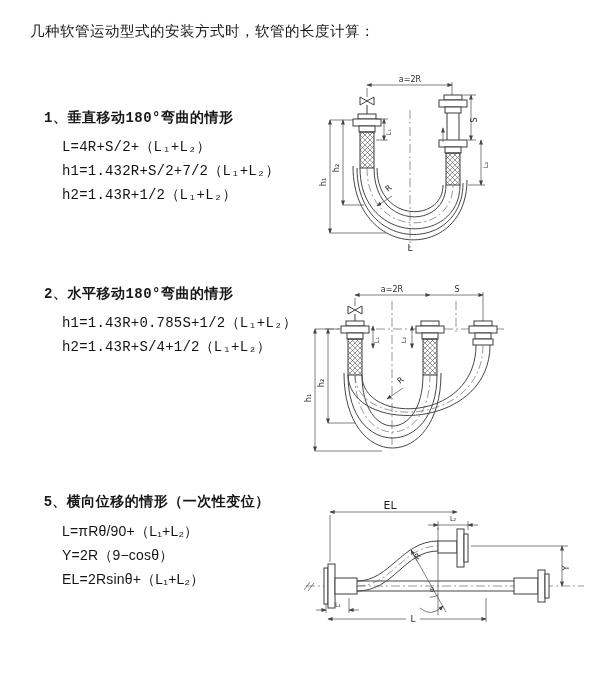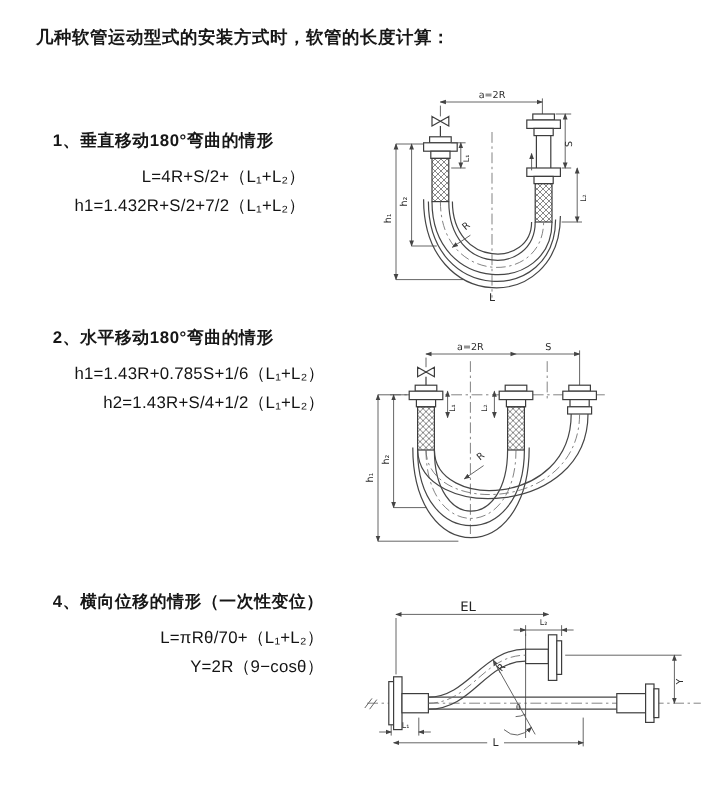--- a/index.html
+++ b/index.html
@@ -3,27 +3,27 @@
 <meta charset="utf-8">
 <style>
   html,body{margin:0;padding:0;}
   body{
     width:600px;height:675px;position:relative;background:#ffffff;
     font-family:"Liberation Sans","DejaVu Sans",sans-serif;
     color:#1a1a1a;overflow:hidden;
   }
   .title{
     position:absolute;left:30px;top:22px;
-    font-size:14.5px;font-weight:700;letter-spacing:0.5px;color:#171717;
+    font-size:14.5px;font-weight:400;letter-spacing:0.5px;color:#171717;
   }
   .sec{position:absolute;left:44px;}
   .sec .heading{font-size:14px;font-weight:700;color:#171717;letter-spacing:0.5px;}
-  .sec .formulas{padding-left:18px;text-align:right;}
+  .sec .formulas{padding-left:18px;}
   .sec .formulas .f{font-size:14px;line-height:24px;color:#141414;letter-spacing:0.2px;}
-  #sec1{top:109px;} #sec2{top:273px;} #sec3{top:493px;}
+  #sec1{top:109px;font-family:Liberation Mono, monospace;} #sec2{top:285px;font-family:Liberation Mono, monospace;} #sec3{top:493px;}
   .sec .formulas{margin-top:8px;}
   svg{position:absolute;overflow:visible;}
   #dia1{left:300px;top:70px;}
   #dia2{left:300px;top:283px;}
   #dia3{left:300px;top:500px;}
   .pl{stroke:#3d3d3d;stroke-width:1;fill:none;}          
   .plf{stroke:#3d3d3d;stroke-width:1;fill:#ffffff;}      
   .dl{stroke:#555;stroke-width:0.75;fill:none;}          
   .cl{stroke:#6b6b6b;stroke-width:0.7;fill:none;stroke-dasharray:9 3 2 3;} 
   .hz{stroke:#464646;stroke-width:1;fill:none;}          
@@ -35,36 +35,38 @@
 </head>
 <body>
 
 <div class="title">几种软管运动型式的安装方式时，软管的长度计算：</div>
 
 <div class="sec" id="sec1">
   <div class="heading">1、垂直移动180°弯曲的情形</div>
   <div class="formulas">
     <div class="f">L=4R+S/2+（L₁+L₂）</div>
     <div class="f">h1=1.432R+S/2+7/2（L₁+L₂）</div>
+    <div class="f">h2=1.43R+1/2（L₁+L₂）</div>
   </div>
 </div>
 
 <div class="sec" id="sec2">
   <div class="heading">2、水平移动180°弯曲的情形</div>
   <div class="formulas">
-    <div class="f">h1=1.43R+0.785S+1/6（L₁+L₂）</div>
+    <div class="f">h1=1.43R+0.785S+1/2（L₁+L₂）</div>
     <div class="f">h2=1.43R+S/4+1/2（L₁+L₂）</div>
   </div>
 </div>
 
 <div class="sec" id="sec3">
-  <div class="heading">4、横向位移的情形（一次性变位）</div>
+  <div class="heading">5、横向位移的情形（一次性变位）</div>
   <div class="formulas">
-    <div class="f">L=πRθ/70+（L₁+L₂）</div>
+    <div class="f">L=πRθ/90+（L₁+L₂）</div>
     <div class="f">Y=2R（9−cosθ）</div>
+    <div class="f">EL=2Rsinθ+（L₁+L₂）</div>
   </div>
 </div>
 
 <svg id="dia1" width="200" height="185" viewBox="0 0 200 185">
   <defs>
     <marker id="m1a" viewBox="0 0 8 8" refX="7" refY="4" markerWidth="7" markerHeight="7" orient="auto-start-reverse">
       <path d="M0,1 L8,4 L0,7 z" fill="#444"></path>
     </marker>
     <pattern id="br1" width="5" height="5" patternUnits="userSpaceOnUse">
       <path d="M0,5 L5,0 M0,0 L5,5" stroke="#4a4a4a" stroke-width="0.55"></path>

